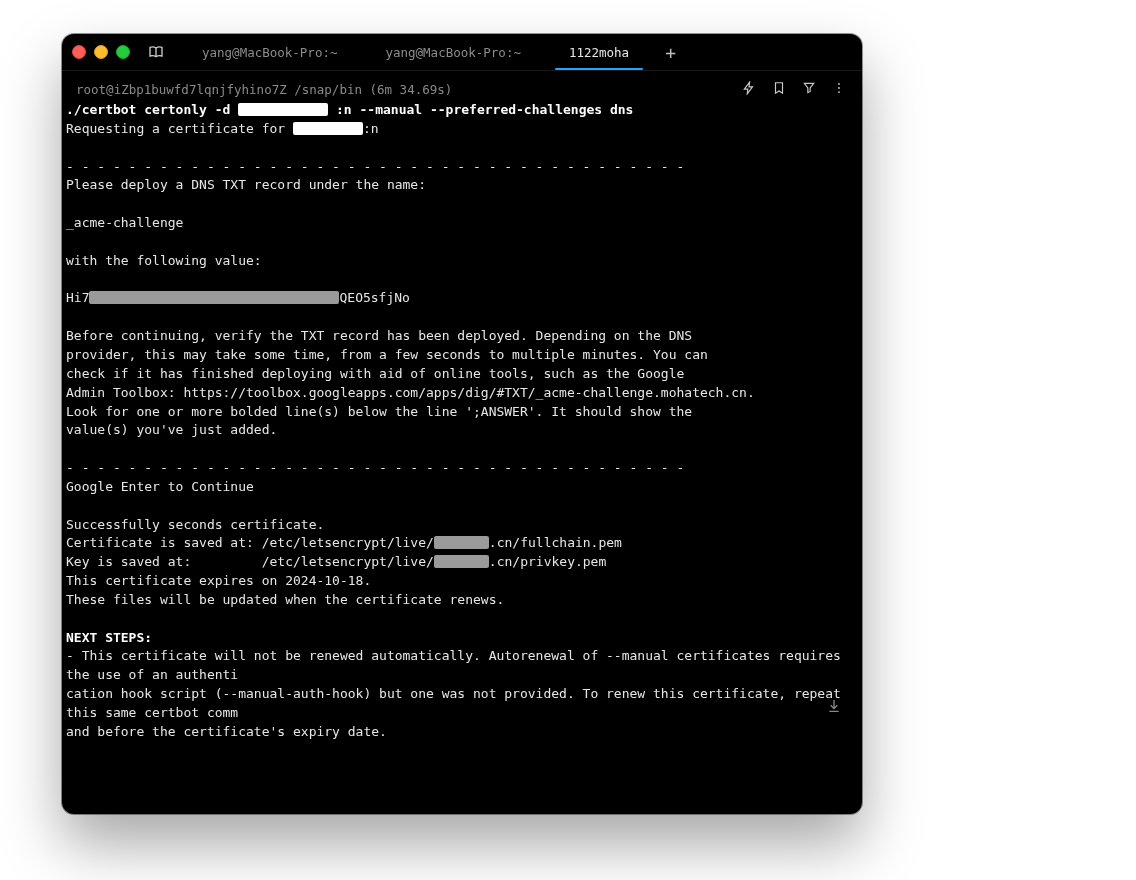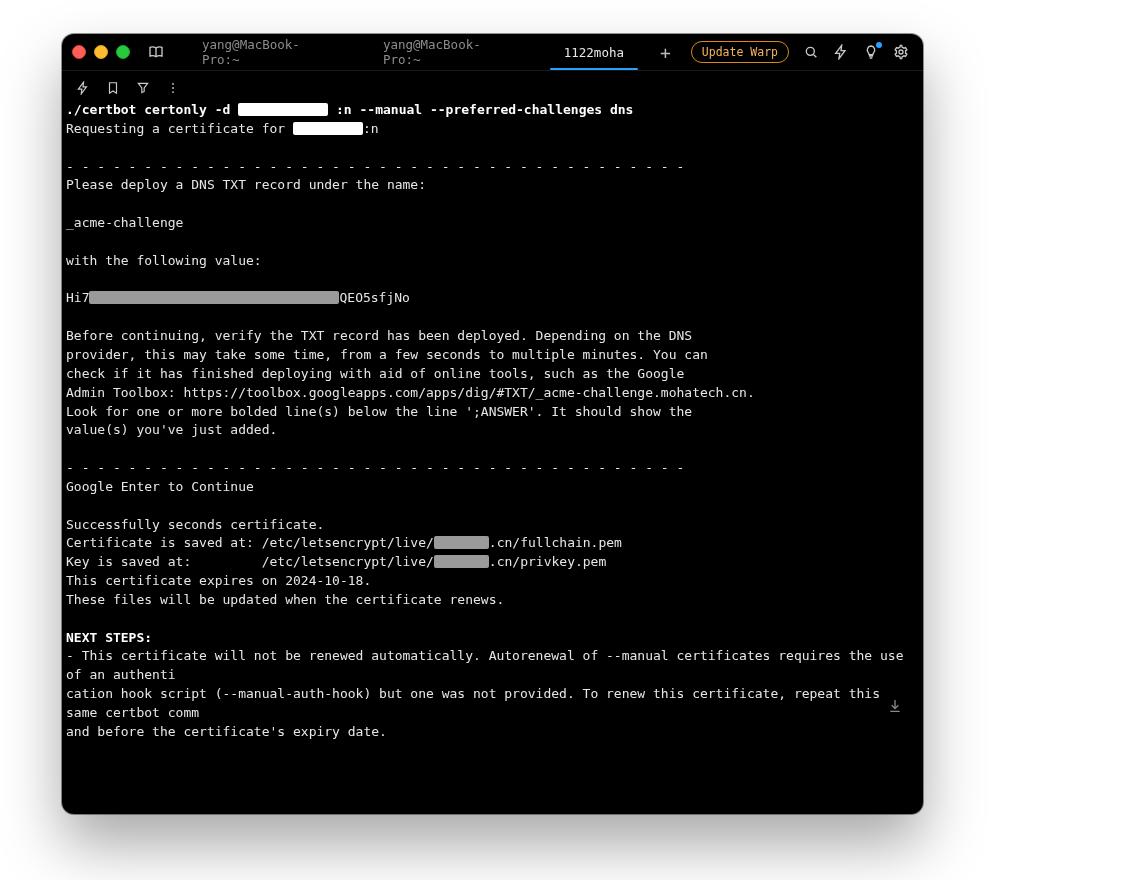--- a/index.html
+++ b/index.html
@@ -7,21 +7,21 @@
     padding: 0;
     background: #fff;
     width: 1136px;
     height: 880px;
     overflow: hidden;
   }
   .window {
     position: absolute;
     left: 62px;
     top: 34px;
-    width: 861px;
+    width: 800px;
     height: 780px;
     background: #000;
     border-radius: 12px;
     box-shadow: 0 30px 60px rgba(0,0,0,.35), 0 0 0 1px rgba(0,0,0,.4);
     color: #e6e6e6;
     font-family: ui-monospace, SFMono-Regular, Menlo, Consolas, monospace;
     font-size: 13px;
     display: flex;
     flex-direction: column;
   }
@@ -185,49 +185,24 @@
         <span>yang@MacBook-Pro:~</span>
       </div>
       <div class="tab active">
         <span>1122moha</span>
       </div>
       <div class="newtab">
         <span>+</span>
       </div>
     </div>
 
-    <div class="right-tools">
-      <span class="update-pill">Update Warp</span>
-      <span class="icon">
-        <svg viewBox="0 0 24 24" width="16" height="16" fill="none" stroke="currentColor" stroke-width="2">
-            <circle cx="11" cy="11" r="6"></circle>
-            <path d="M20 20l-4-4"></path>
-          </svg>
-      </span>
-      <span class="icon">
-        <svg viewBox="0 0 24 24" width="16" height="16" fill="none" stroke="currentColor" stroke-width="2">
-            <path d="M13 2L4 14h6l-1 8 9-12h-6l1-8z"></path>
-          </svg>
-      </span>
-      <span class="icon">
-        <svg viewBox="0 0 24 24" width="16" height="16" fill="none" stroke="currentColor" stroke-width="2">
-            <path d="M9 18h6M10 21h4M12 3a6 6 0 00-4 10c1 1 1 2 1 3h6c0-1 0-2 1-3a6 6 0 00-4-10z"></path>
-          </svg>
-        <span class="dot-badge"></span>
-      </span>
-      <span class="icon">
-        <svg viewBox="0 0 24 24" width="16" height="16" fill="none" stroke="currentColor" stroke-width="2">
-            <circle cx="12" cy="12" r="3"></circle>
-            <path d="M19 12a7 7 0 00-.2-1.7l2-1.5-2-3.4-2.3.9a7 7 0 00-3-1.7L13 2h-2l-.5 2.6a7 7 0 00-3 1.7l-2.3-.9-2 3.4 2 1.5A7 7 0 005 12c0 .6.1 1.1.2 1.7l-2 1.5 2 3.4 2.3-.9a7 7 0 003 1.7L11 22h2l.5-2.6a7 7 0 003-1.7l2.3.9 2-3.4-2-1.5c.1-.6.2-1.1.2-1.7z"></path>
-          </svg>
-      </span>
-    </div>
   </div>
 
   <div class="subhdr">
+    <span class="path">root@iZbp1buwfd7lqnjfyhino7Z /snap/bin (6m 34.69s)</span>
     <span class="sicons">
       <span class="icon">
         <svg viewBox="0 0 24 24" width="14" height="14" fill="none" stroke="currentColor" stroke-width="2">
             <path d="M13 2L4 14h6l-1 8 9-12h-6l1-8z"></path>
           </svg>
       </span>
       <span class="icon">
         <svg viewBox="0 0 24 24" width="14" height="14" fill="none" stroke="currentColor" stroke-width="2">
             <path d="M6 3h12v18l-6-4-6 4V3z"></path>
           </svg>

